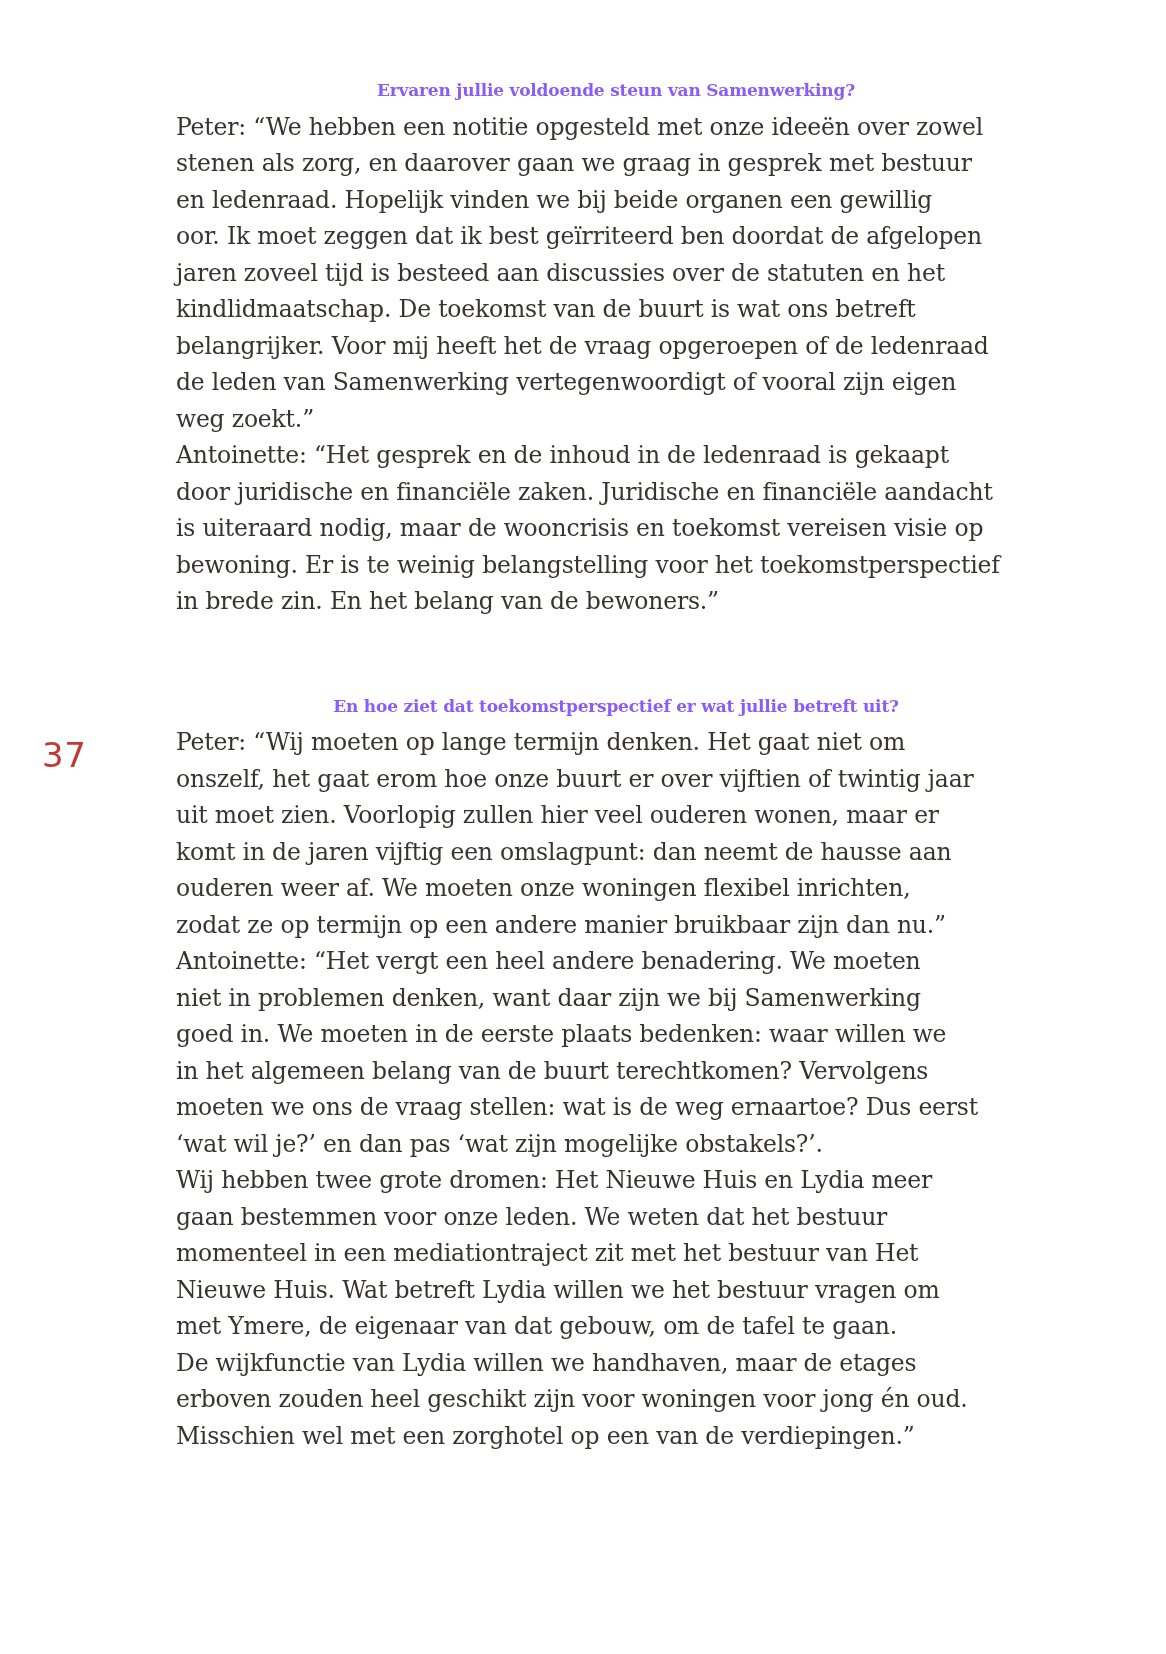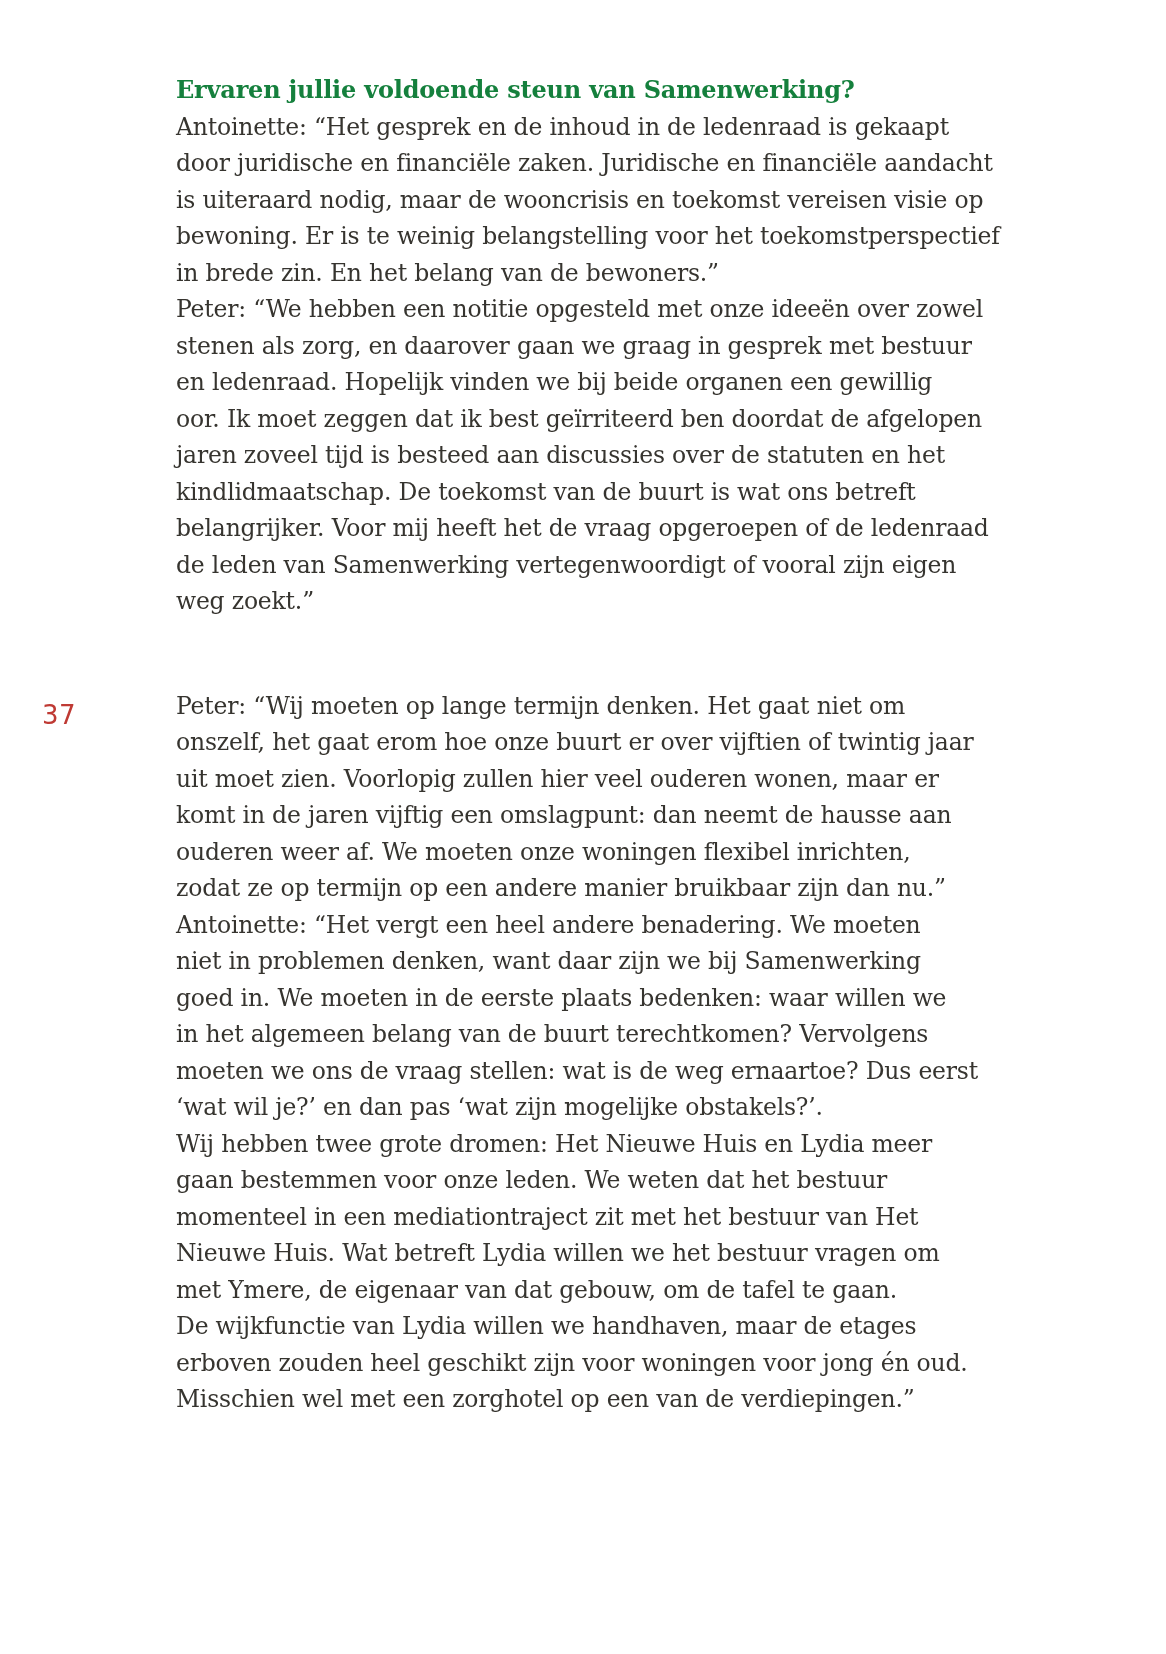--- a/index.html
+++ b/index.html
@@ -12,44 +12,45 @@
     width: 1166px;
     height: 1654px;
     margin: 0 auto;
     background: #ffffff;
     font-family: "DejaVu Serif", serif;
     overflow: hidden;
   }
   .page-number {
     position: absolute;
     left: 42px;
-    top: 700px;
+    top: 740px;
     font-family: "DejaVu Sans", sans-serif;
-    font-size: 26px;
+    font-size: 34px;
     line-height: 30px;
     color: #bf3a34;
     letter-spacing: 0.5px;
   }
   .content {
     position: absolute;
     left: 176px;
     top: 72px;
     width: 880px;
     color: #36342f;
     font-size: 23.5px;
     line-height: 36.5px;
     letter-spacing: -0.2px;
   }
   .question {
     margin: 0;
-    font-size: 24px;
+    font-size: 17px;
     line-height: 36.5px;
     font-weight: 700;
-    color: #15803d;
+    color: #8b5cf6;
     white-space: pre;
+    text-align: center;
   }
   .answer {
     margin: 0;
     white-space: pre;
   }
   .section-2 {
     margin-top: 68px;
   }
   .answer-gap {
   }
@@ -58,37 +59,38 @@
 <body>
 
 <div class="page">
 
   <div class="page-number">37</div>
 
   <div class="content">
 
     <section class="section-1">
       <h2 class="question">Ervaren jullie voldoende steun van Samenwerking?</h2>
-      <p class="answer">Antoinette: “Het gesprek en de inhoud in de ledenraad is gekaapt
-door juridische en financiële zaken. Juridische en financiële aandacht
-is uiteraard nodig, maar de wooncrisis en toekomst vereisen visie op
-bewoning. Er is te weinig belangstelling voor het toekomstperspectief
-in brede zin. En het belang van de bewoners.”</p>
       <p class="answer">Peter: “We hebben een notitie opgesteld met onze ideeën over zowel
 stenen als zorg, en daarover gaan we graag in gesprek met bestuur
 en ledenraad. Hopelijk vinden we bij beide organen een gewillig
 oor. Ik moet zeggen dat ik best geïrriteerd ben doordat de afgelopen
 jaren zoveel tijd is besteed aan discussies over de statuten en het
 kindlidmaatschap. De toekomst van de buurt is wat ons betreft
 belangrijker. Voor mij heeft het de vraag opgeroepen of de ledenraad
 de leden van Samenwerking vertegenwoordigt of vooral zijn eigen
 weg zoekt.”</p>
+      <p class="answer">Antoinette: “Het gesprek en de inhoud in de ledenraad is gekaapt
+door juridische en financiële zaken. Juridische en financiële aandacht
+is uiteraard nodig, maar de wooncrisis en toekomst vereisen visie op
+bewoning. Er is te weinig belangstelling voor het toekomstperspectief
+in brede zin. En het belang van de bewoners.”</p>
     </section>
 
     <section class="section-2">
+      <h2 class="question">En hoe ziet dat toekomstperspectief er wat jullie betreft uit?</h2>
       <p class="answer">Peter: “Wij moeten op lange termijn denken. Het gaat niet om
 onszelf, het gaat erom hoe onze buurt er over vijftien of twintig jaar
 uit moet zien. Voorlopig zullen hier veel ouderen wonen, maar er
 komt in de jaren vijftig een omslagpunt: dan neemt de hausse aan
 ouderen weer af. We moeten onze woningen flexibel inrichten,
 zodat ze op termijn op een andere manier bruikbaar zijn dan nu.”</p>
       <p class="answer answer-gap">Antoinette: “Het vergt een heel andere benadering. We moeten
 niet in problemen denken, want daar zijn we bij Samenwerking
 goed in. We moeten in de eerste plaats bedenken: waar willen we
 in het algemeen belang van de buurt terechtkomen? Vervolgens

